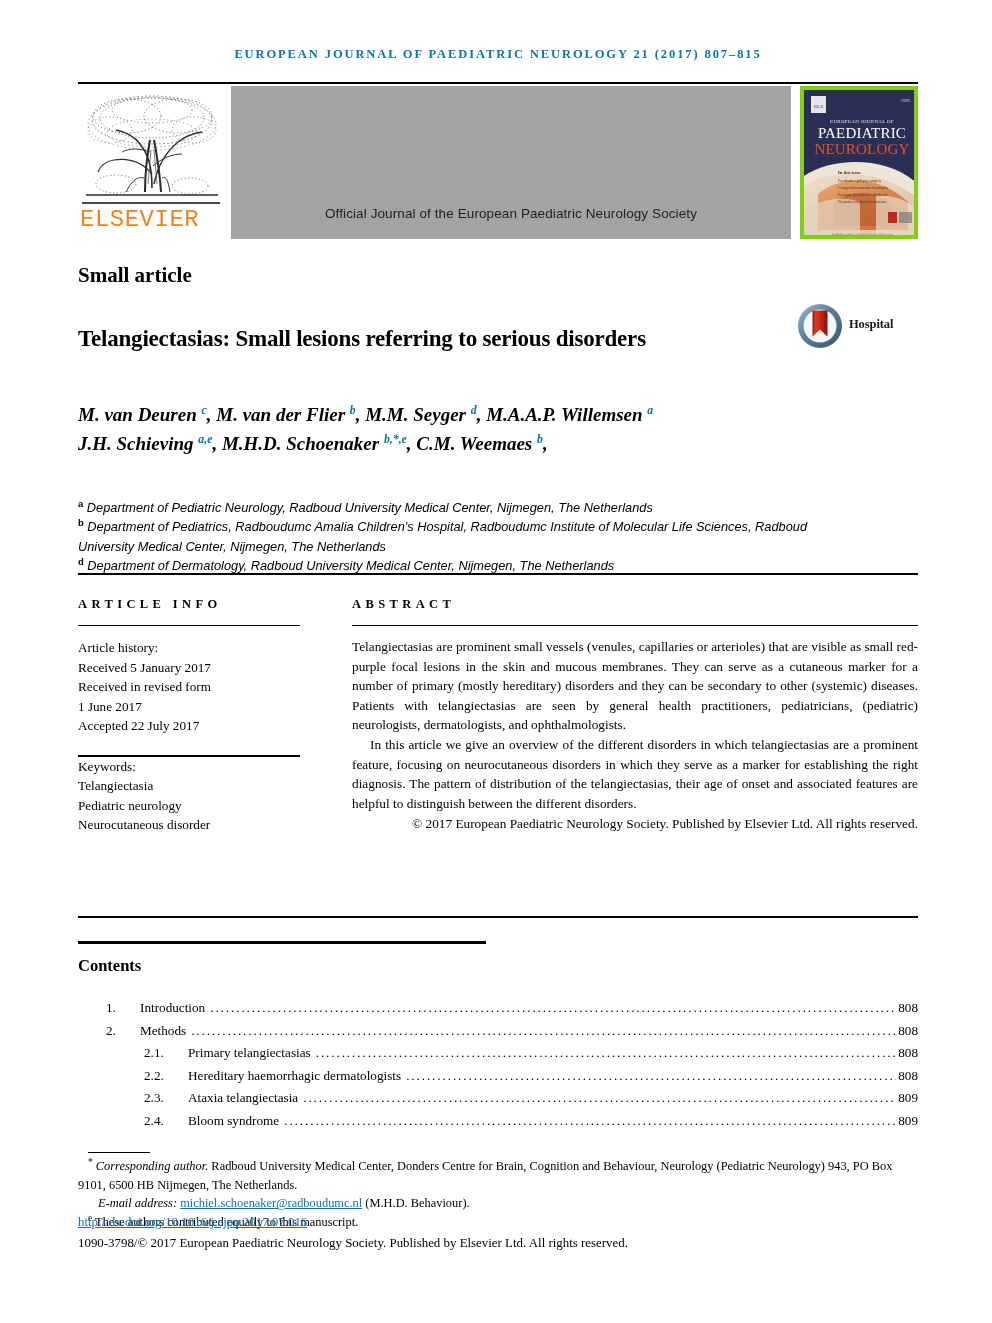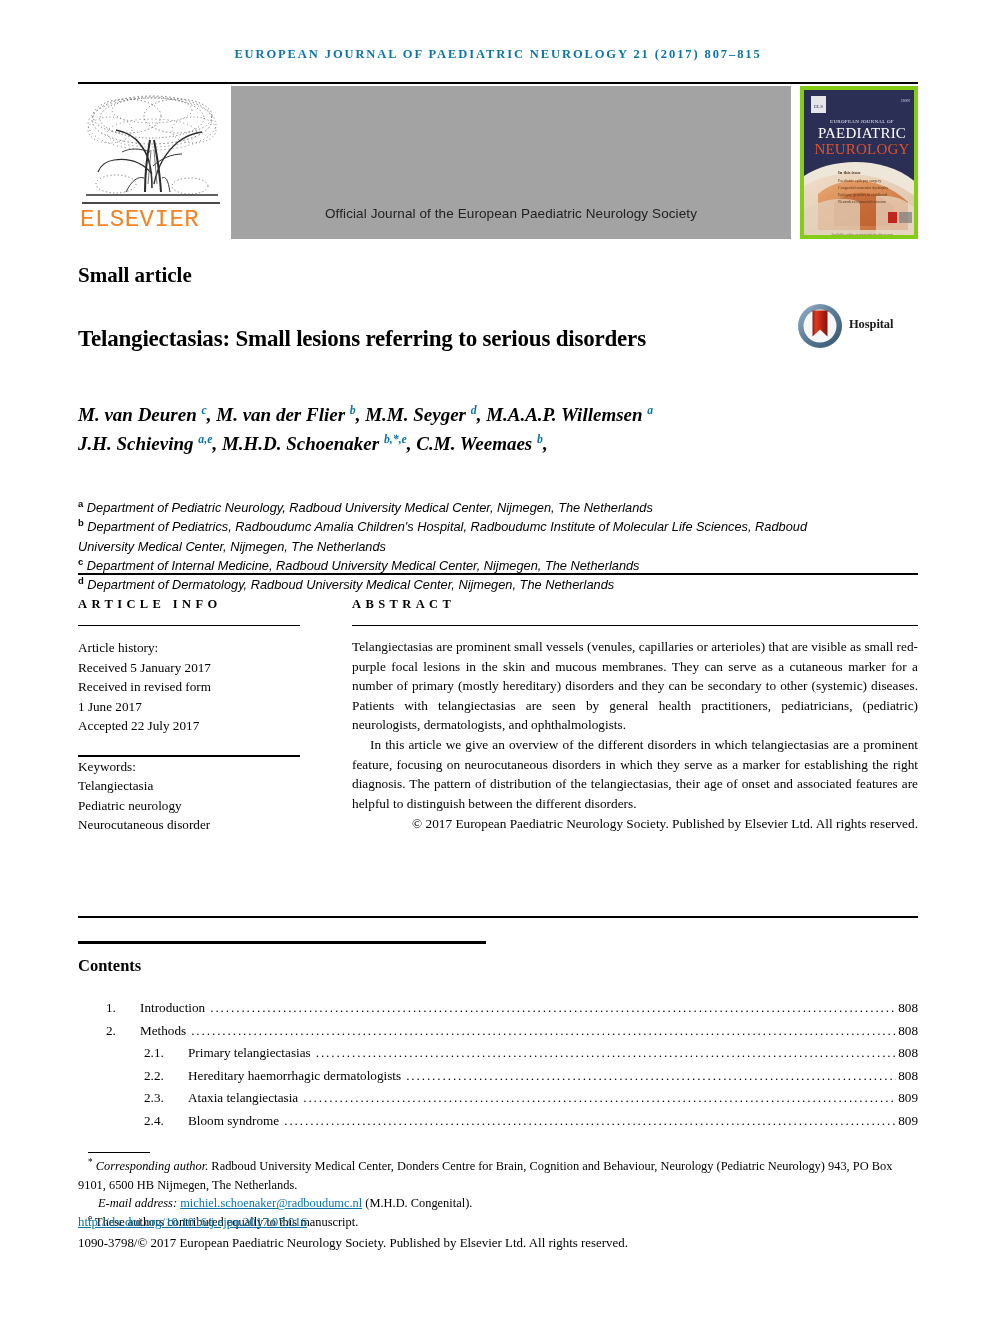--- a/index.html
+++ b/index.html
@@ -479,21 +479,20 @@
       <span>M. van Deuren <sup>c</sup></span>, <span>M. van der Flier <sup>b</sup></span>, <span>M.M. Seyger <sup>d</sup></span>, <span>M.A.A.P. Willemsen <sup>a</sup></span>
     </div>
     <div>
       <span>J.H. Schieving <sup>a,e</sup></span>, <span>M.H.D. Schoenaker <sup>b,*,e</sup></span>, <span>C.M. Weemaes <sup>b</sup></span>,
     </div>
   </div>
 
   <div class="affiliations">
     <span class="aff-line"><sup>a</sup> <span>Department of Pediatric Neurology, Radboud University Medical Center, Nijmegen, The Netherlands</span></span>
     <span class="aff-line"><sup>b</sup> <span>Department of Pediatrics, Radboudumc Amalia Children's Hospital, Radboudumc Institute of Molecular Life Sciences, Radboud University Medical Center, Nijmegen, The Netherlands</span></span>
-    <span class="aff-line"><sup>c</sup> <span>Department of Internal Medicine, Radboud University Medical Center, Nijmegen, The Netherlands</span></span>
     <span class="aff-line"><sup>d</sup> <span>Department of Dermatology, Radboud University Medical Center, Nijmegen, The Netherlands</span></span>
   </div>
 
   <div class="rule-section" style="top:573px;"></div>
 
   <div class="info-col">
     <div class="col-head">ARTICLE INFO</div>
     <div class="info-rule"></div>
     <div class="info-block">
       <div>Article history:</div>
@@ -561,20 +560,20 @@
       <span class="toc-num">2.4.</span>
       <span class="toc-label">Bloom syndrome</span>
       <span class="toc-dots">..............................................................................................................................................</span>
       <span class="toc-page">809</span>
     </div>
   </div>
 
   <div class="foot-rule"></div>
   <div class="footnotes">
     <p class="fn ind1"><sup>*</sup> <i>Corresponding author.</i><span> Radboud University Medical Center, Donders Centre for Brain, Cognition and Behaviour, Neurology (Pediatric Neurology) 943, PO Box 9101, 6500 HB Nijmegen, The Netherlands.</span></p>
-    <p class="fn ind2"><i>E-mail address:</i> <a class="link" href="#">michiel.schoenaker@radboudumc.nl</a> <span>(M.H.D. Congenital).</span></p>
+    <p class="fn ind2"><i>E-mail address:</i> <a class="link" href="#">michiel.schoenaker@radboudumc.nl</a> <span>(M.H.D. Behaviour).</span></p>
     <p class="fn ind1"><sup>e</sup> <span>These authors contributed equally to this manuscript.</span></p>
   </div>
 
   <a class="doi link" href="#">http://dx.doi.org/10.1016/j.ejpn.2017.07.016</a>
   <div class="issn">1090-3798/© 2017 European Paediatric Neurology Society. Published by Elsevier Ltd. All rights reserved.</div>
 
 </div>
 
 </body></html>

